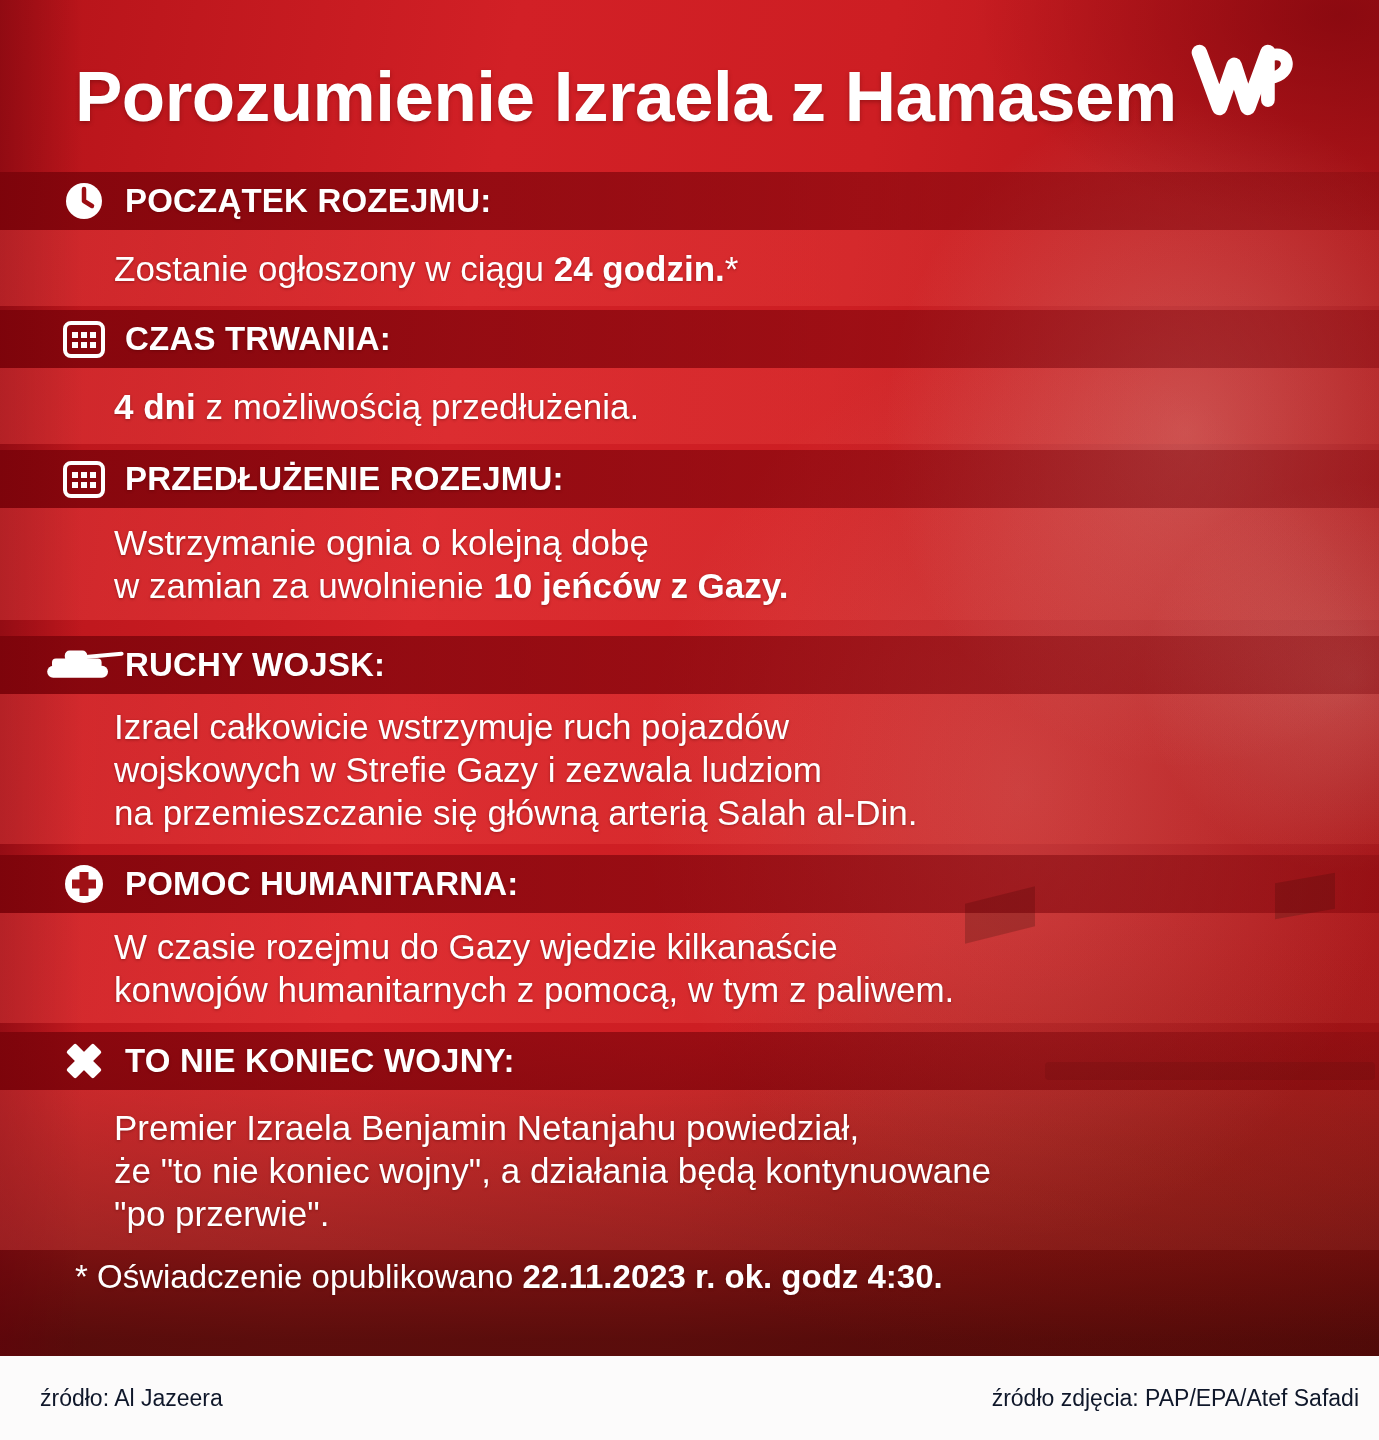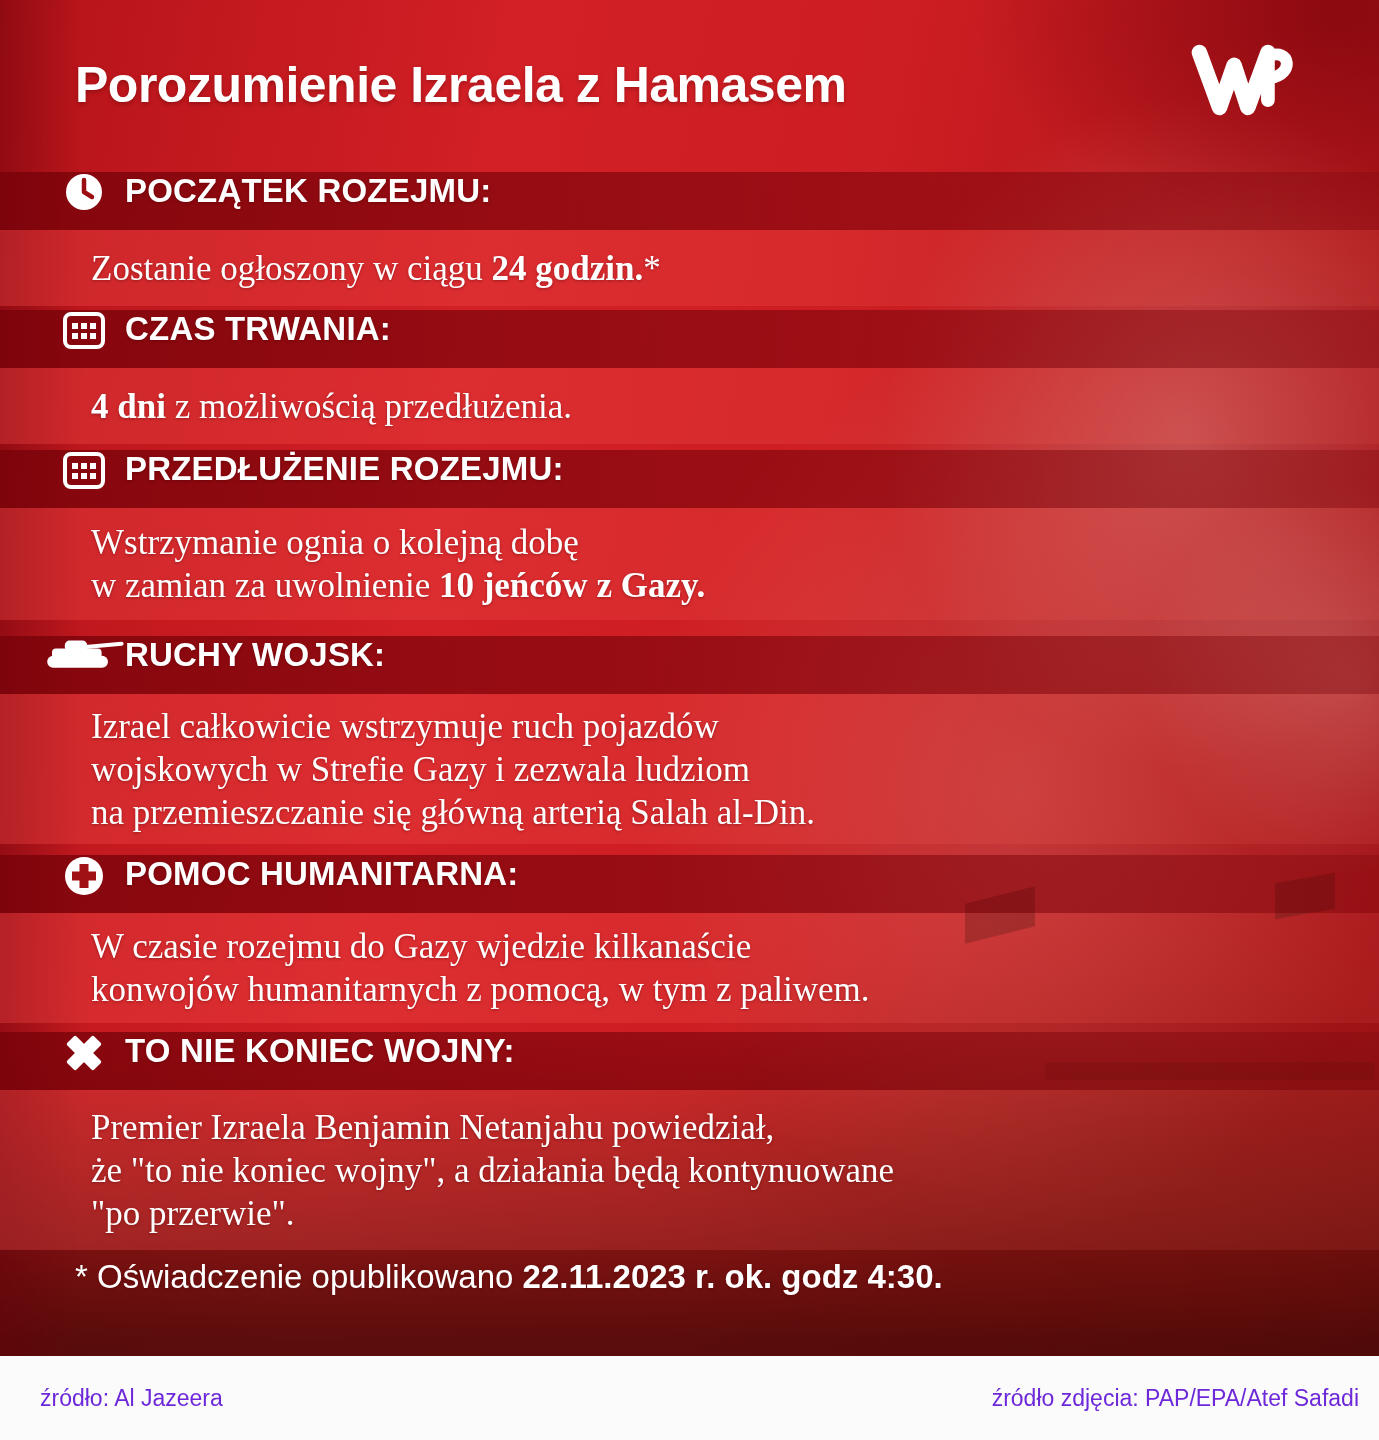--- a/index.html
+++ b/index.html
@@ -14,60 +14,59 @@
       radial-gradient(ellipse 520px 300px at 97% 1%, rgba(110,0,8,0.55), rgba(110,0,8,0) 70%),
       radial-gradient(ellipse 430px 480px at 86% 30%, rgba(236,198,188,0.30), rgba(236,198,188,0) 70%),
       radial-gradient(ellipse 540px 640px at 74% 55%, rgba(228,175,162,0.22), rgba(228,175,162,0) 70%),
       radial-gradient(ellipse 300px 280px at 98% 47%, rgba(236,198,188,0.26), rgba(236,198,188,0) 70%),
       radial-gradient(ellipse 700px 320px at 82% 80%, rgba(120,22,12,0.38), rgba(120,22,12,0) 72%),
       linear-gradient(to bottom, rgba(60,8,5,0) 72%, rgba(85,13,7,0.45) 82%, rgba(58,8,5,0.78) 93%, rgba(58,8,5,0.8) 100%),
       linear-gradient(100deg, #b51319 0%, #d22026 32%, #cd1e23 55%, #b4161b 78%, #9d1115 100%);
   }
   .pagetitle{
     position:absolute;top:56px;left:75px;margin:0;
-    font-size:50px;font-weight:700;letter-spacing:-0.5px;
+    font-size:71px;font-weight:700;letter-spacing:-0.5px;
     text-shadow:0 2px 4px rgba(70,0,0,0.35);
   }
   .logo{position:absolute;top:38px;right:72px;}
   
   .hdr{
     position:absolute;left:0;width:100%;height:58px;
-    display:flex;
+    display:flex;align-items:center;
     background:linear-gradient(to right, rgba(120,2,9,0.80), rgba(120,2,9,0.60) 55%, rgba(128,10,14,0.36) 100%);
   }
   .bod{
     position:absolute;left:0;width:100%;
     display:flex;align-items:center;
     background:linear-gradient(to right, rgba(255,82,80,0.30), rgba(255,100,90,0.16) 65%, rgba(255,112,96,0.10) 100%);
   }
   .hdr-1{top:172px}.bod-1{top:230px;height:76px}
   .hdr-2{top:310px}.bod-2{top:368px;height:76px}
   .hdr-3{top:450px}.bod-3{top:508px;height:112px}
   .hdr-4{top:636px}.bod-4{top:694px;height:150px}
   .hdr-5{top:855px}.bod-5{top:913px;height:110px}
   .hdr-6{top:1032px}.bod-6{top:1090px;height:160px}
   .ic{position:absolute;left:44px;width:80px;display:flex;justify-content:center;align-items:center;}
   .hdr h2{
     margin:0 0 0 125px;font-size:33px;font-weight:700;letter-spacing:0.2px;
     text-shadow:0 1px 3px rgba(70,0,0,0.4);
   }
   .bod p{
-    margin:0 0 0 91px;font-size:35px;font-weight:400;line-height:43px;
+    margin:0 0 0 114px;font-size:35px;font-weight:400;line-height:43px;
     text-shadow:0 1px 3px rgba(70,0,0,0.4);
-    font-family:Liberation Serif, serif;
   }
   .bod p .b{font-weight:700;}
   .footnote{
     position:absolute;top:1257px;left:75px;margin:0;
     font-size:33px;line-height:40px;text-shadow:0 1px 3px rgba(70,0,0,0.4);
   }
   .footnote .b{font-weight:700;}
   .credits{
     position:absolute;left:0;bottom:0;width:100%;height:84px;
-    background:#fcfbfb;color:#6d28d9;
+    background:#fcfbfb;color:#0f172a;
     display:flex;align-items:center;justify-content:space-between;
     font-size:23px;
   }
   .credits .src{margin-left:40px;}
   .credits .photo{margin-right:20px;}
   
   .panel{position:absolute;background:rgba(70,15,12,0.35);}
   .p1{width:70px;height:40px;left:965px;top:895px;transform:skewY(-14deg);}
   .p2{width:60px;height:36px;left:1275px;top:878px;transform:skewY(-10deg);}
   .p3{width:330px;height:18px;left:1045px;top:1062px;border-radius:4px;opacity:.6;}

